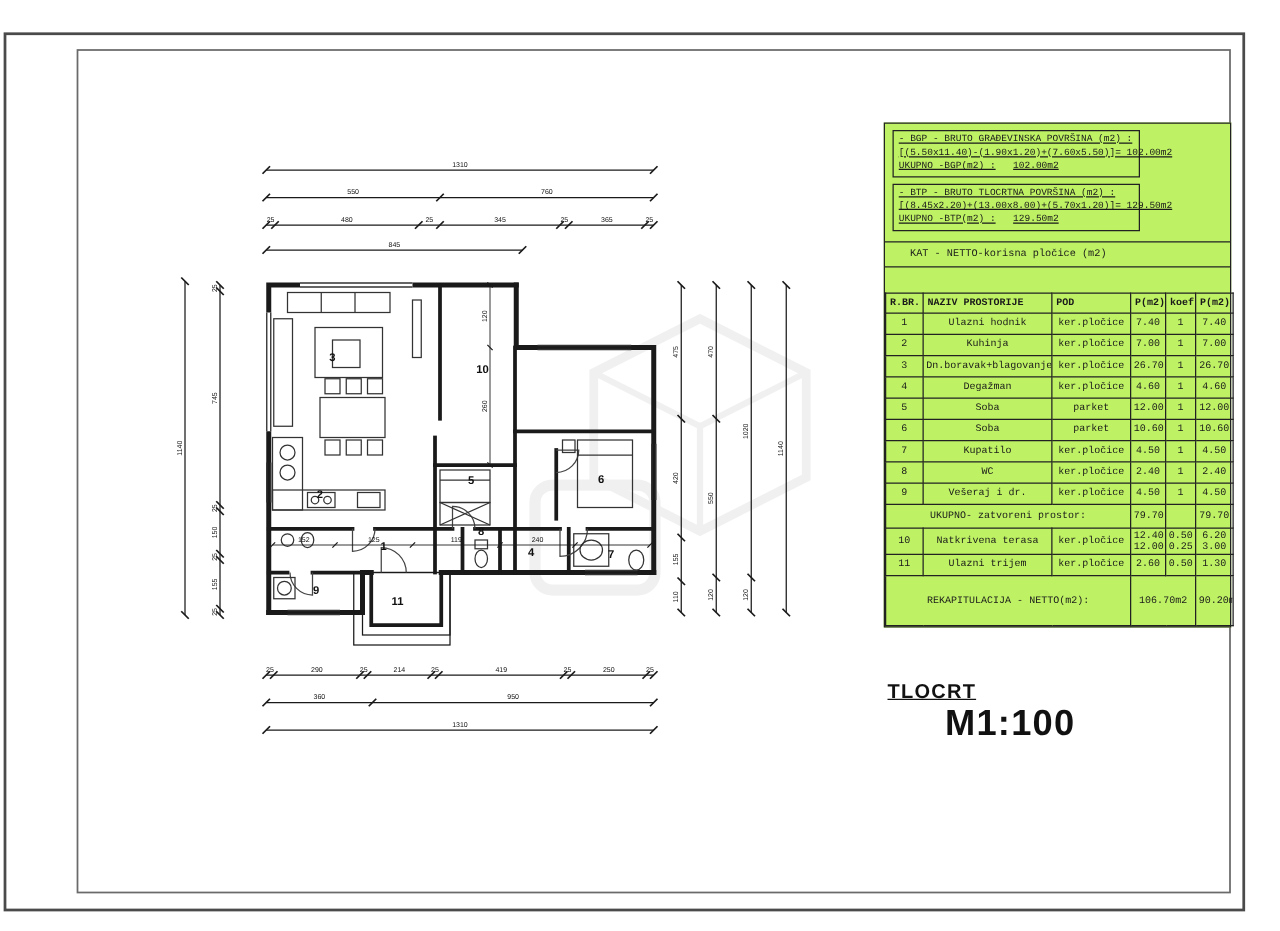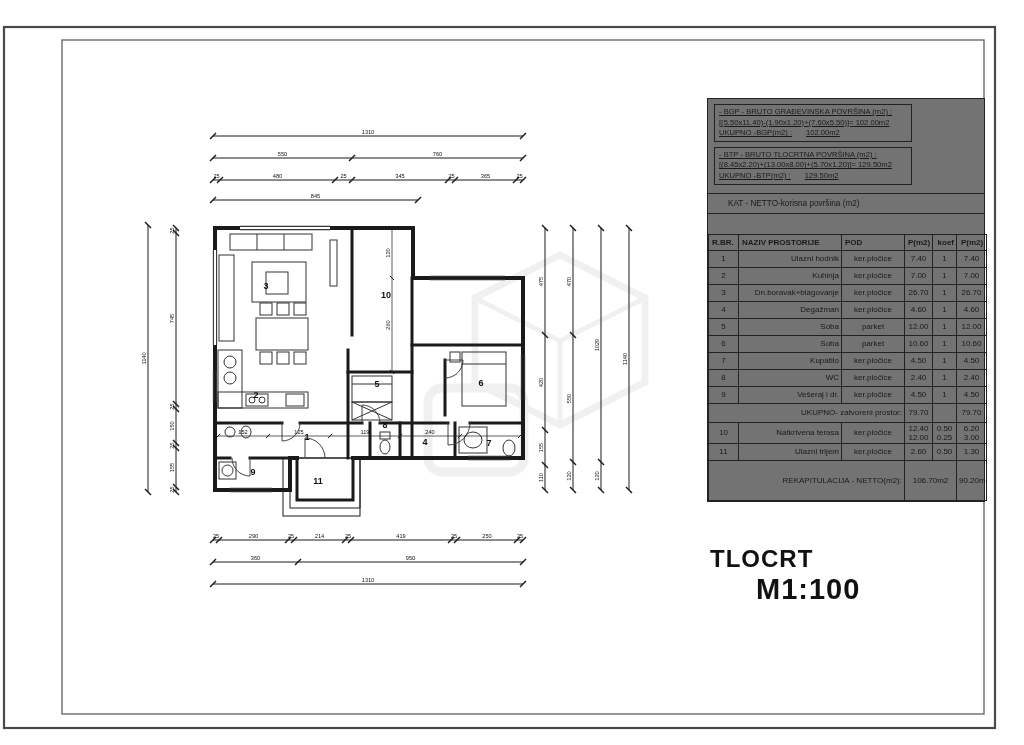--- a/index.html
+++ b/index.html
@@ -5,48 +5,48 @@
   html,body{margin:0;padding:0;}
   body{
     width:1024px;height:745px;position:relative;background:#ffffff;
     font-family:"Liberation Sans","DejaVu Sans",sans-serif;color:#1a1a1a;
     overflow:hidden;
   }
   #plan-svg{position:absolute;left:0;top:0;}
   
   .tablewrap{
     position:absolute;left:707px;top:98px;width:278px;
-    border:1.4px solid #222;background:#737373;box-sizing:border-box;
+    border:1.4px solid #222;background:#bef264;box-sizing:border-box;font-family:Liberation Mono, monospace;
   }
   .sumbox{
     width:198px;border:1px solid #222;margin:5px 0 4px 6px;padding:2px 4px;
     font-size:7.6px;line-height:10.6px;box-sizing:border-box;white-space:nowrap;
   }
   .sumbox .ub{text-decoration:underline;}
   .sumbox .v{margin-left:14px;}
   .katrow{
     border-top:1.2px solid #222;border-bottom:1.2px solid #222;
     margin-top:8px;padding:5px 0 5px 20px;font-size:8.2px;
   }
   table.areas{border-collapse:collapse;width:100%;table-layout:fixed;margin-top:20px;}
   table.areas th,table.areas td{
     border:1px solid #222;font-size:8px;padding:1px 2px;box-sizing:border-box;
     height:17px;vertical-align:middle;overflow:hidden;white-space:pre-line;
   }
   table.areas th{font-weight:bold;text-align:left;padding-left:3px;height:16px;}
   table.areas col.c1{width:30px}table.areas col.c2{width:103px}
   table.areas col.c3{width:63px}table.areas col.c4{width:28px}
   table.areas col.c5{width:24px}table.areas col.c6{width:30px}
-  td.al-c{text-align:center}td.al-l{text-align:right;padding-left:5px}
+  td.al-c{text-align:center}td.al-l{text-align:center;padding-left:5px}
   td.al-r{text-align:center;padding-right:3px}
   tr.sub td{height:19px}
   tr.recap td{height:40px;font-size:8px}
   
   .titleblock{position:absolute;left:710px;top:545px;font-weight:bold;color:#111;}
-  .titleblock .t1{font-size:24px;letter-spacing:1px;}
+  .titleblock .t1{font-size:16px;letter-spacing:1px;text-decoration:underline;}
   .titleblock .t2{font-size:29px;margin-left:46px;letter-spacing:1px;}
 </style>
 </head>
 <body>
 
 <svg id="plan-svg" width="1024" height="745" viewBox="0 0 1024 745">
   <defs>
     <marker id="tk" markerWidth="9" markerHeight="9" refX="4.5" refY="4.5" orient="auto">
       <path d="M1.5,7.5 L7.5,1.5" stroke="#1a1a1a" stroke-width="1.4" fill="none"></path>
     </marker>
@@ -240,21 +240,21 @@
   <div class="sumbox">
     <div class="ub">- BGP - BRUTO GRAĐEVINSKA POVRŠINA (m2) :</div>
     <div class="ub">[(5.50x11.40)-(1.90x1.20)+(7.60x5.50)]= 102.00m2</div>
     <div class="ub"><span>UKUPNO -BGP(m2) :</span><span class="v">102.00m2</span></div>
   </div>
   <div class="sumbox">
     <div class="ub">- BTP - BRUTO TLOCRTNA POVRŠINA (m2) :</div>
     <div class="ub">[(8.45x2.20)+(13.00x8.00)+(5.70x1.20)]= 129.50m2</div>
     <div class="ub"><span>UKUPNO -BTP(m2) :</span><span class="v">129.50m2</span></div>
   </div>
-  <div class="katrow">KAT - NETTO-korisna površina (m2)</div>
+  <div class="katrow">KAT - NETTO-korisna pločice (m2)</div>
   <table class="areas">
     <colgroup>
         <col class="c1">
         <col class="c2">
         <col class="c3">
         <col class="c4">
         <col class="c5">
         <col class="c6">
       </colgroup>
     <thead>

